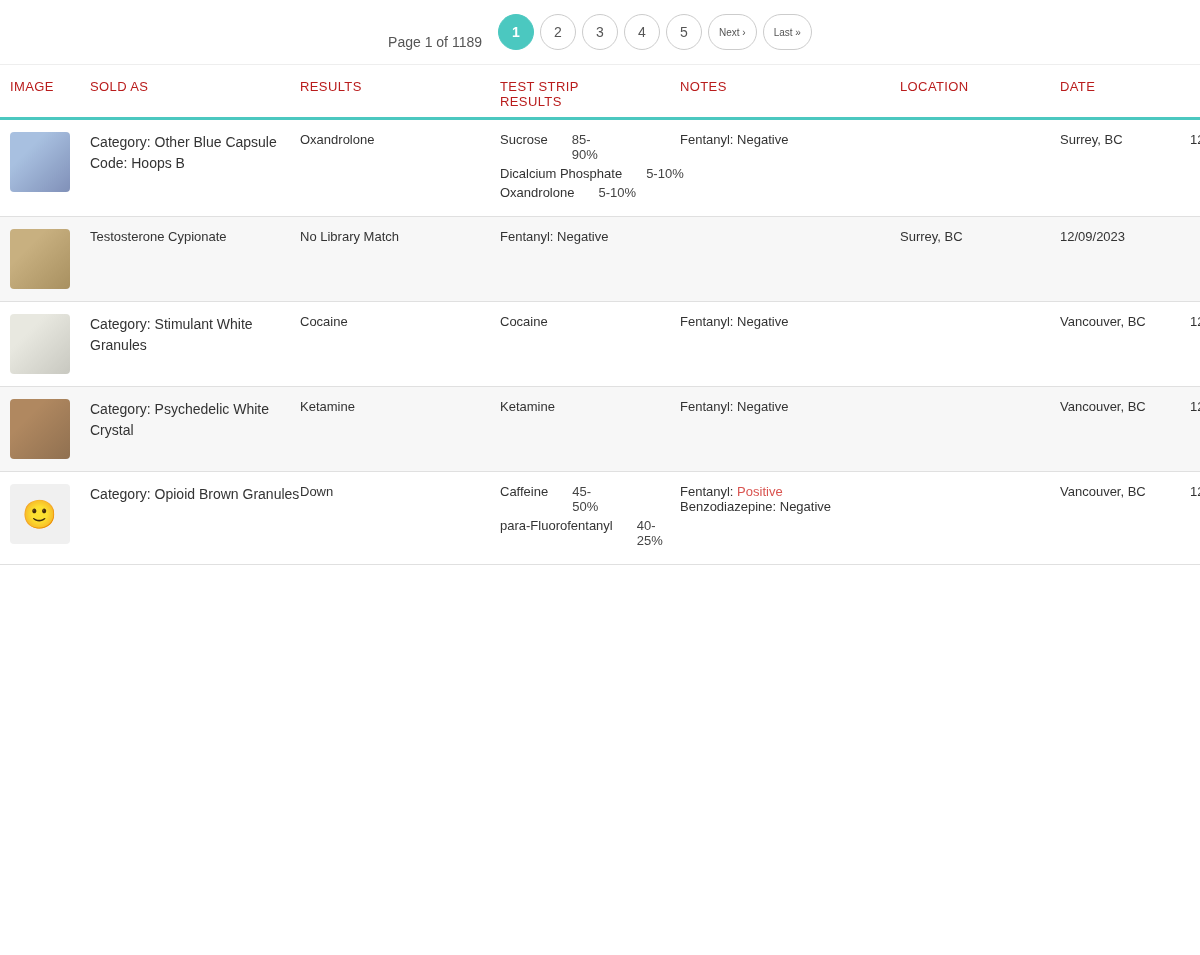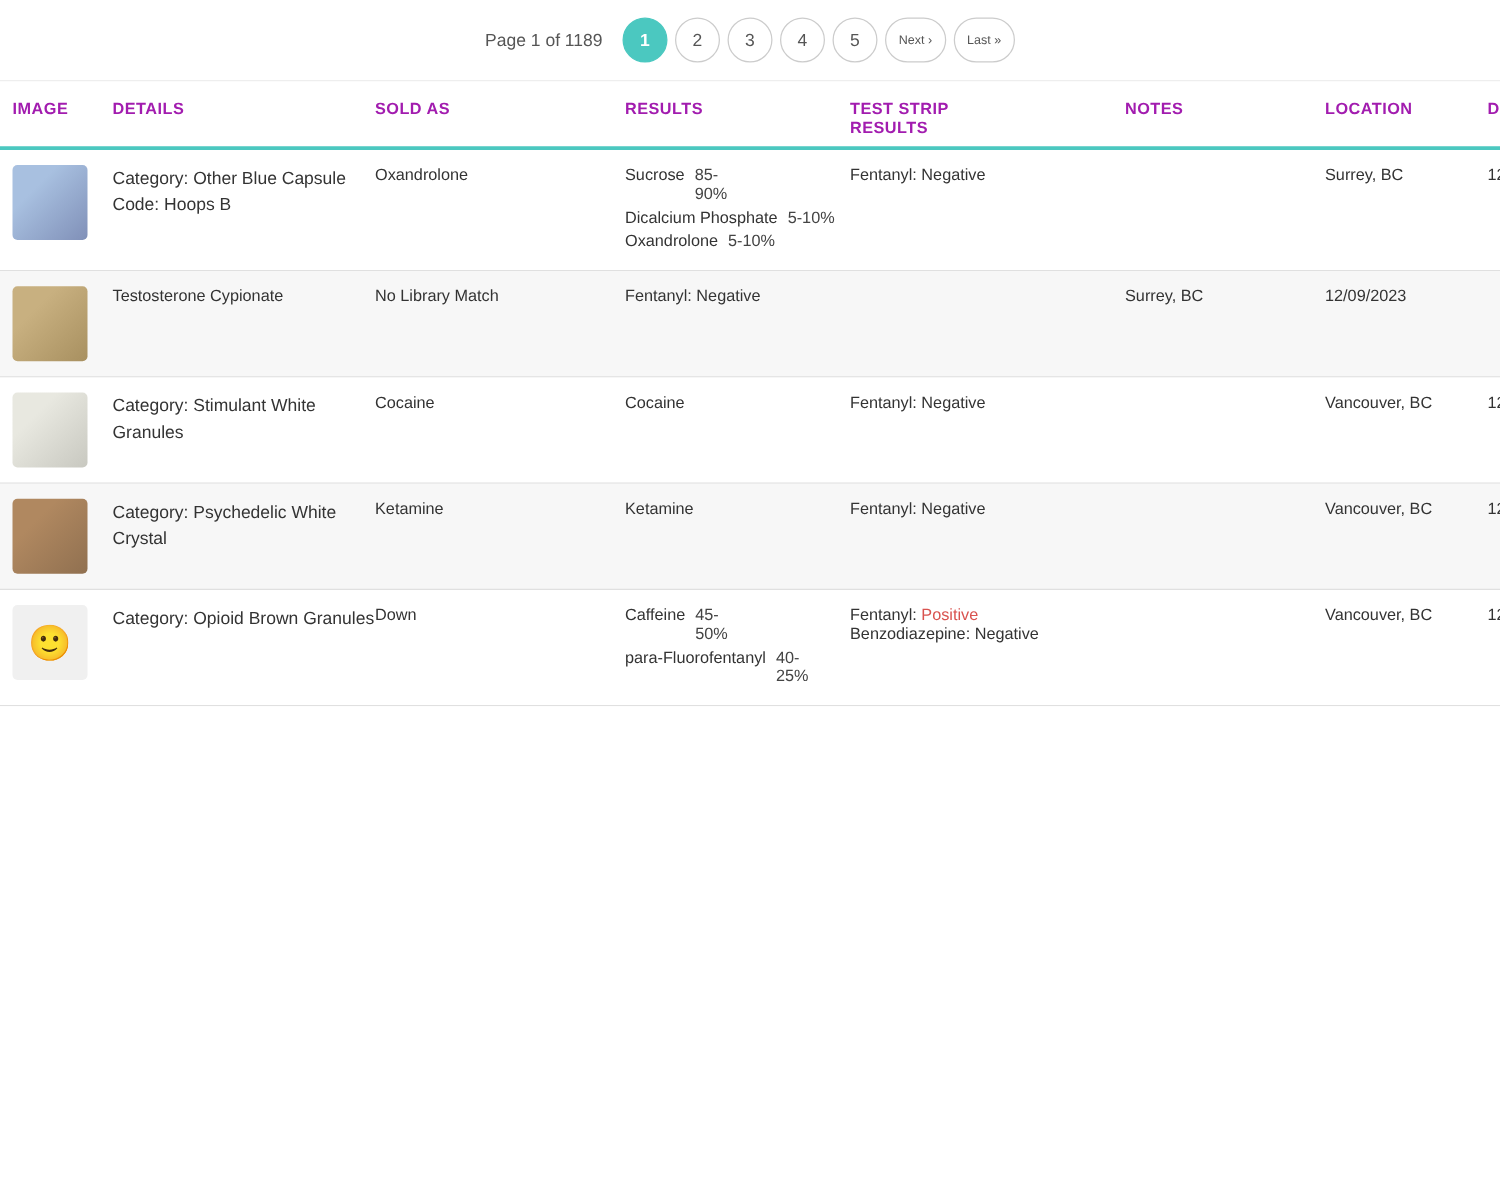--- a/index.html
+++ b/index.html
@@ -1,20 +1,20 @@
 <!DOCTYPE html>
 <html><head>
   <meta charset="utf-8">
   <style>
     * { box-sizing: border-box; margin: 0; padding: 0; }
     body { font-family: Arial, sans-serif; font-size: 14px; color: #333; background: #fff; }
 
     .pagination {
       display: flex;
-      align-items: center;
+      align-items: flex-end;
       justify-content: center;
       gap: 6px;
       padding: 14px 0;
       border-bottom: 1px solid #eee;
     }
     .pagination .page-info {
       font-size: 14px;
       color: #555;
       margin-right: 10px;
     }
@@ -49,23 +49,23 @@
       width: 100%;
     }
 
     .table-header {
       display: grid;
       grid-template-columns: 80px 210px 200px 180px 220px 160px 130px 110px;
       padding: 14px 10px 8px 10px;
       border-bottom: 3px solid #4bc8c0;
     }
     .table-header .col-label {
-      font-weight: bold;
+      font-weight: normal;
       font-size: 13px;
-      color: #a21caf;
+      color: #b91c1c;
       letter-spacing: 0.03em;
       text-transform: uppercase;
     }
 
     .table-row {
       display: grid;
       grid-template-columns: 80px 210px 200px 180px 220px 160px 130px 110px;
       padding: 12px 10px;
       border-bottom: 1px solid #e0e0e0;
       align-items: start;
@@ -99,21 +99,21 @@
       line-height: 1.5;
     }
     .cell-sold-as {
       font-size: 13px;
     }
     .cell-results {
       font-size: 13px;
     }
     .result-row {
       display: flex;
-      gap: 8px;
+      gap: 24px;
       margin-bottom: 4px;
     }
     .result-name { flex: 0 0 auto; }
     .result-pct { flex: 0 0 40px; color: #444; }
     .cell-test-strip { font-size: 13px; }
     .cell-notes { font-size: 13px; }
     .cell-location { font-size: 13px; }
     .cell-date { font-size: 13px; white-space: nowrap; }
 
     .positive { color: #d9534f; }
@@ -129,21 +129,20 @@
   <a class="page-btn">4</a>
   <a class="page-btn">5</a>
   <a class="page-btn text-btn">Next ›</a>
   <a class="page-btn text-btn">Last »</a>
 </div>
 
 <div class="table-wrap">
 
   <div class="table-header">
     <div class="col-label">IMAGE</div>
-    <div class="col-label">DETAILS</div>
     <div class="col-label">SOLD AS</div>
     <div class="col-label">RESULTS</div>
     <div class="col-label">TEST STRIP<br>RESULTS</div>
     <div class="col-label">NOTES</div>
     <div class="col-label">LOCATION</div>
     <div class="col-label">DATE</div>
   </div>
 
   <div id="table-body">
       <div class="table-row">

